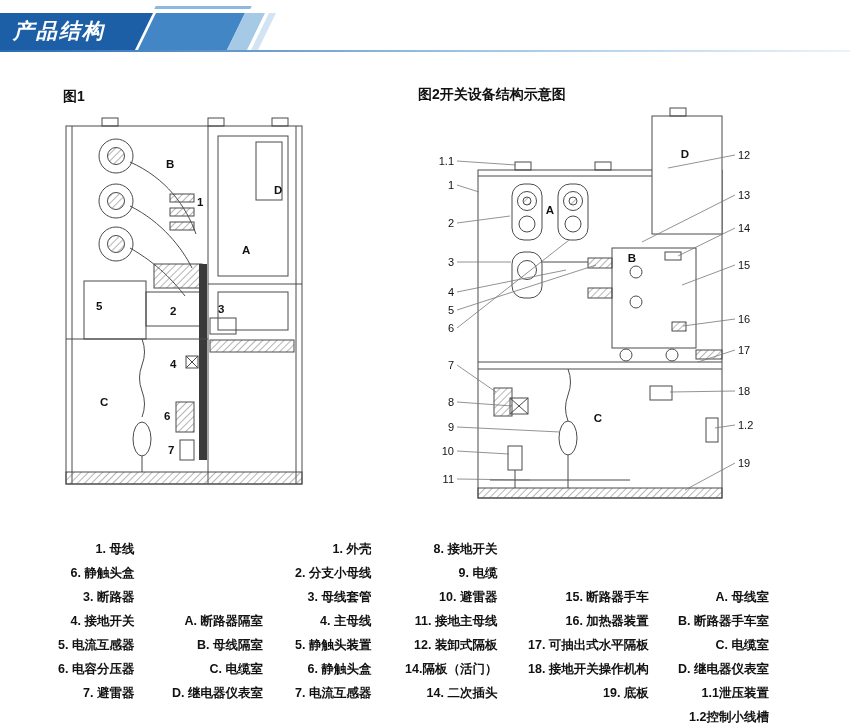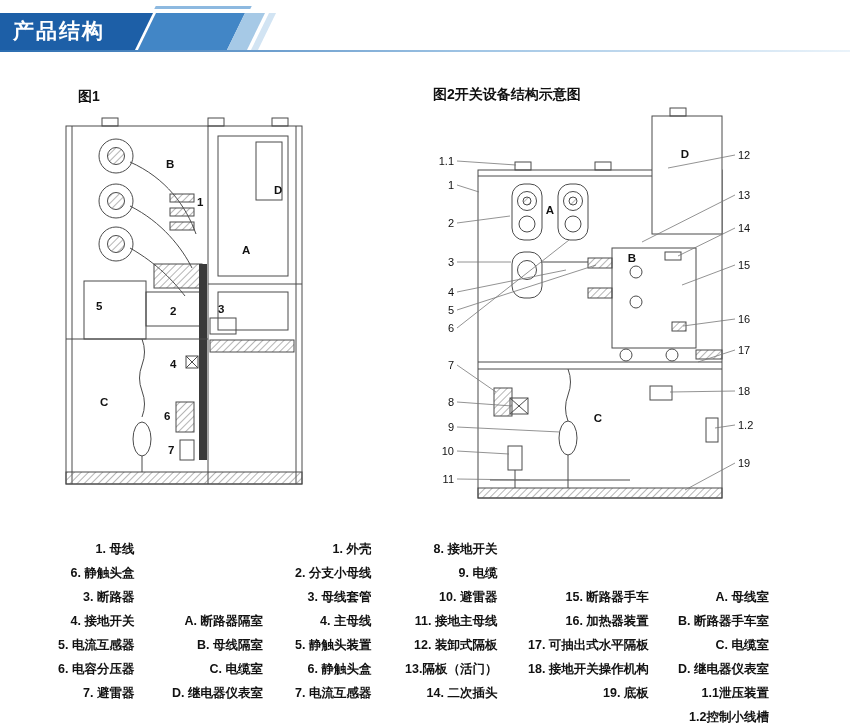--- a/index.html
+++ b/index.html
@@ -13,26 +13,26 @@
               background:#4286c6; transform:skewX(-26deg); }
   .hdr-light{ position:absolute; left:236px; top:13px; width:20px; height:37px;
               background:#a6c9e6; transform:skewX(-26deg); }
   .hdr-light2{ position:absolute; left:260px; top:13px; width:7px; height:37px;
               background:#d2e4f3; transform:skewX(-26deg); }
   .hdr-dark { position:absolute; left:-14px; top:13px; width:158px; height:37px;
               background:#1d5fa7; transform:skewX(-26deg); border-right:3px solid #fff; }
   .hdr-accent{ position:absolute; left:155px; top:6px; width:96px; height:3px;
               background:#8db9e0; transform:skewX(-26deg); }
   .hdr-title { position:absolute; left:13px; top:17px; font-size:21px; font-weight:bold;
-              color:#fff; letter-spacing:2px; z-index:3; }
+              color:#fff; letter-spacing:2px; z-index:3;font-style:italic; }
   .hdr-sub   { position:absolute; left:140px; top:33px; font-size:11px; color:#fff; z-index:3;margin-top:18px; }
   .hdr-line  { position:absolute; left:0; top:50px; width:850px; height:2px;
               background:linear-gradient(90deg,#2a6cb0 0%,#9fc4e4 55%,#eaf3fa 100%); }
   
-  .fig-title { position:absolute; font-size:14px; font-weight:bold; white-space:nowrap;margin-left:15px; }
+  .fig-title { position:absolute; font-size:14px; font-weight:bold; white-space:nowrap; }
   .figsvg { position:absolute; }
   .ln  { fill:none; stroke:#4b4b4b; stroke-width:1; }
   .ld  { stroke:#777; stroke-width:0.8; }
   .tl  { font-family:"Liberation Sans","DejaVu Sans",sans-serif; font-size:11.5px; font-weight:bold; fill:#111; }
   .tc  { font-family:"Liberation Sans","DejaVu Sans",sans-serif; font-size:11px; fill:#111; }
   
   .legend { position:absolute; left:0; top:537px; width:850px; height:191px; }
   .lcol   { position:absolute; top:0;text-align:right; }
   .litem  { height:24px; line-height:24px; font-size:12.5px; font-weight:bold;
             white-space:nowrap; color:#111; }
@@ -272,21 +272,21 @@
       <div class="litem">5. 静触头装置</div>
       <div class="litem">6. 静触头盒</div>
       <div class="litem">7. 电流互感器</div>
     </div>
     <div class="lcol" style="left:405px">
       <div class="litem">8. 接地开关</div>
       <div class="litem">9. 电缆</div>
       <div class="litem">10. 避雷器</div>
       <div class="litem">11. 接地主母线</div>
       <div class="litem">12. 装卸式隔板</div>
-      <div class="litem">13.隔板（活门）</div>
+      <div class="litem">14.隔板（活门）</div>
       <div class="litem">14. 二次插头</div>
     </div>
     <div class="lcol" style="left:528px; top:48px">
       <div class="litem">15. 断路器手车</div>
       <div class="litem">16. 加热器装置</div>
       <div class="litem">17. 可抽出式水平隔板</div>
       <div class="litem">18. 接地开关操作机构</div>
       <div class="litem">19. 底板</div>
     </div>
     <div class="lcol" style="left:678px; top:48px">

